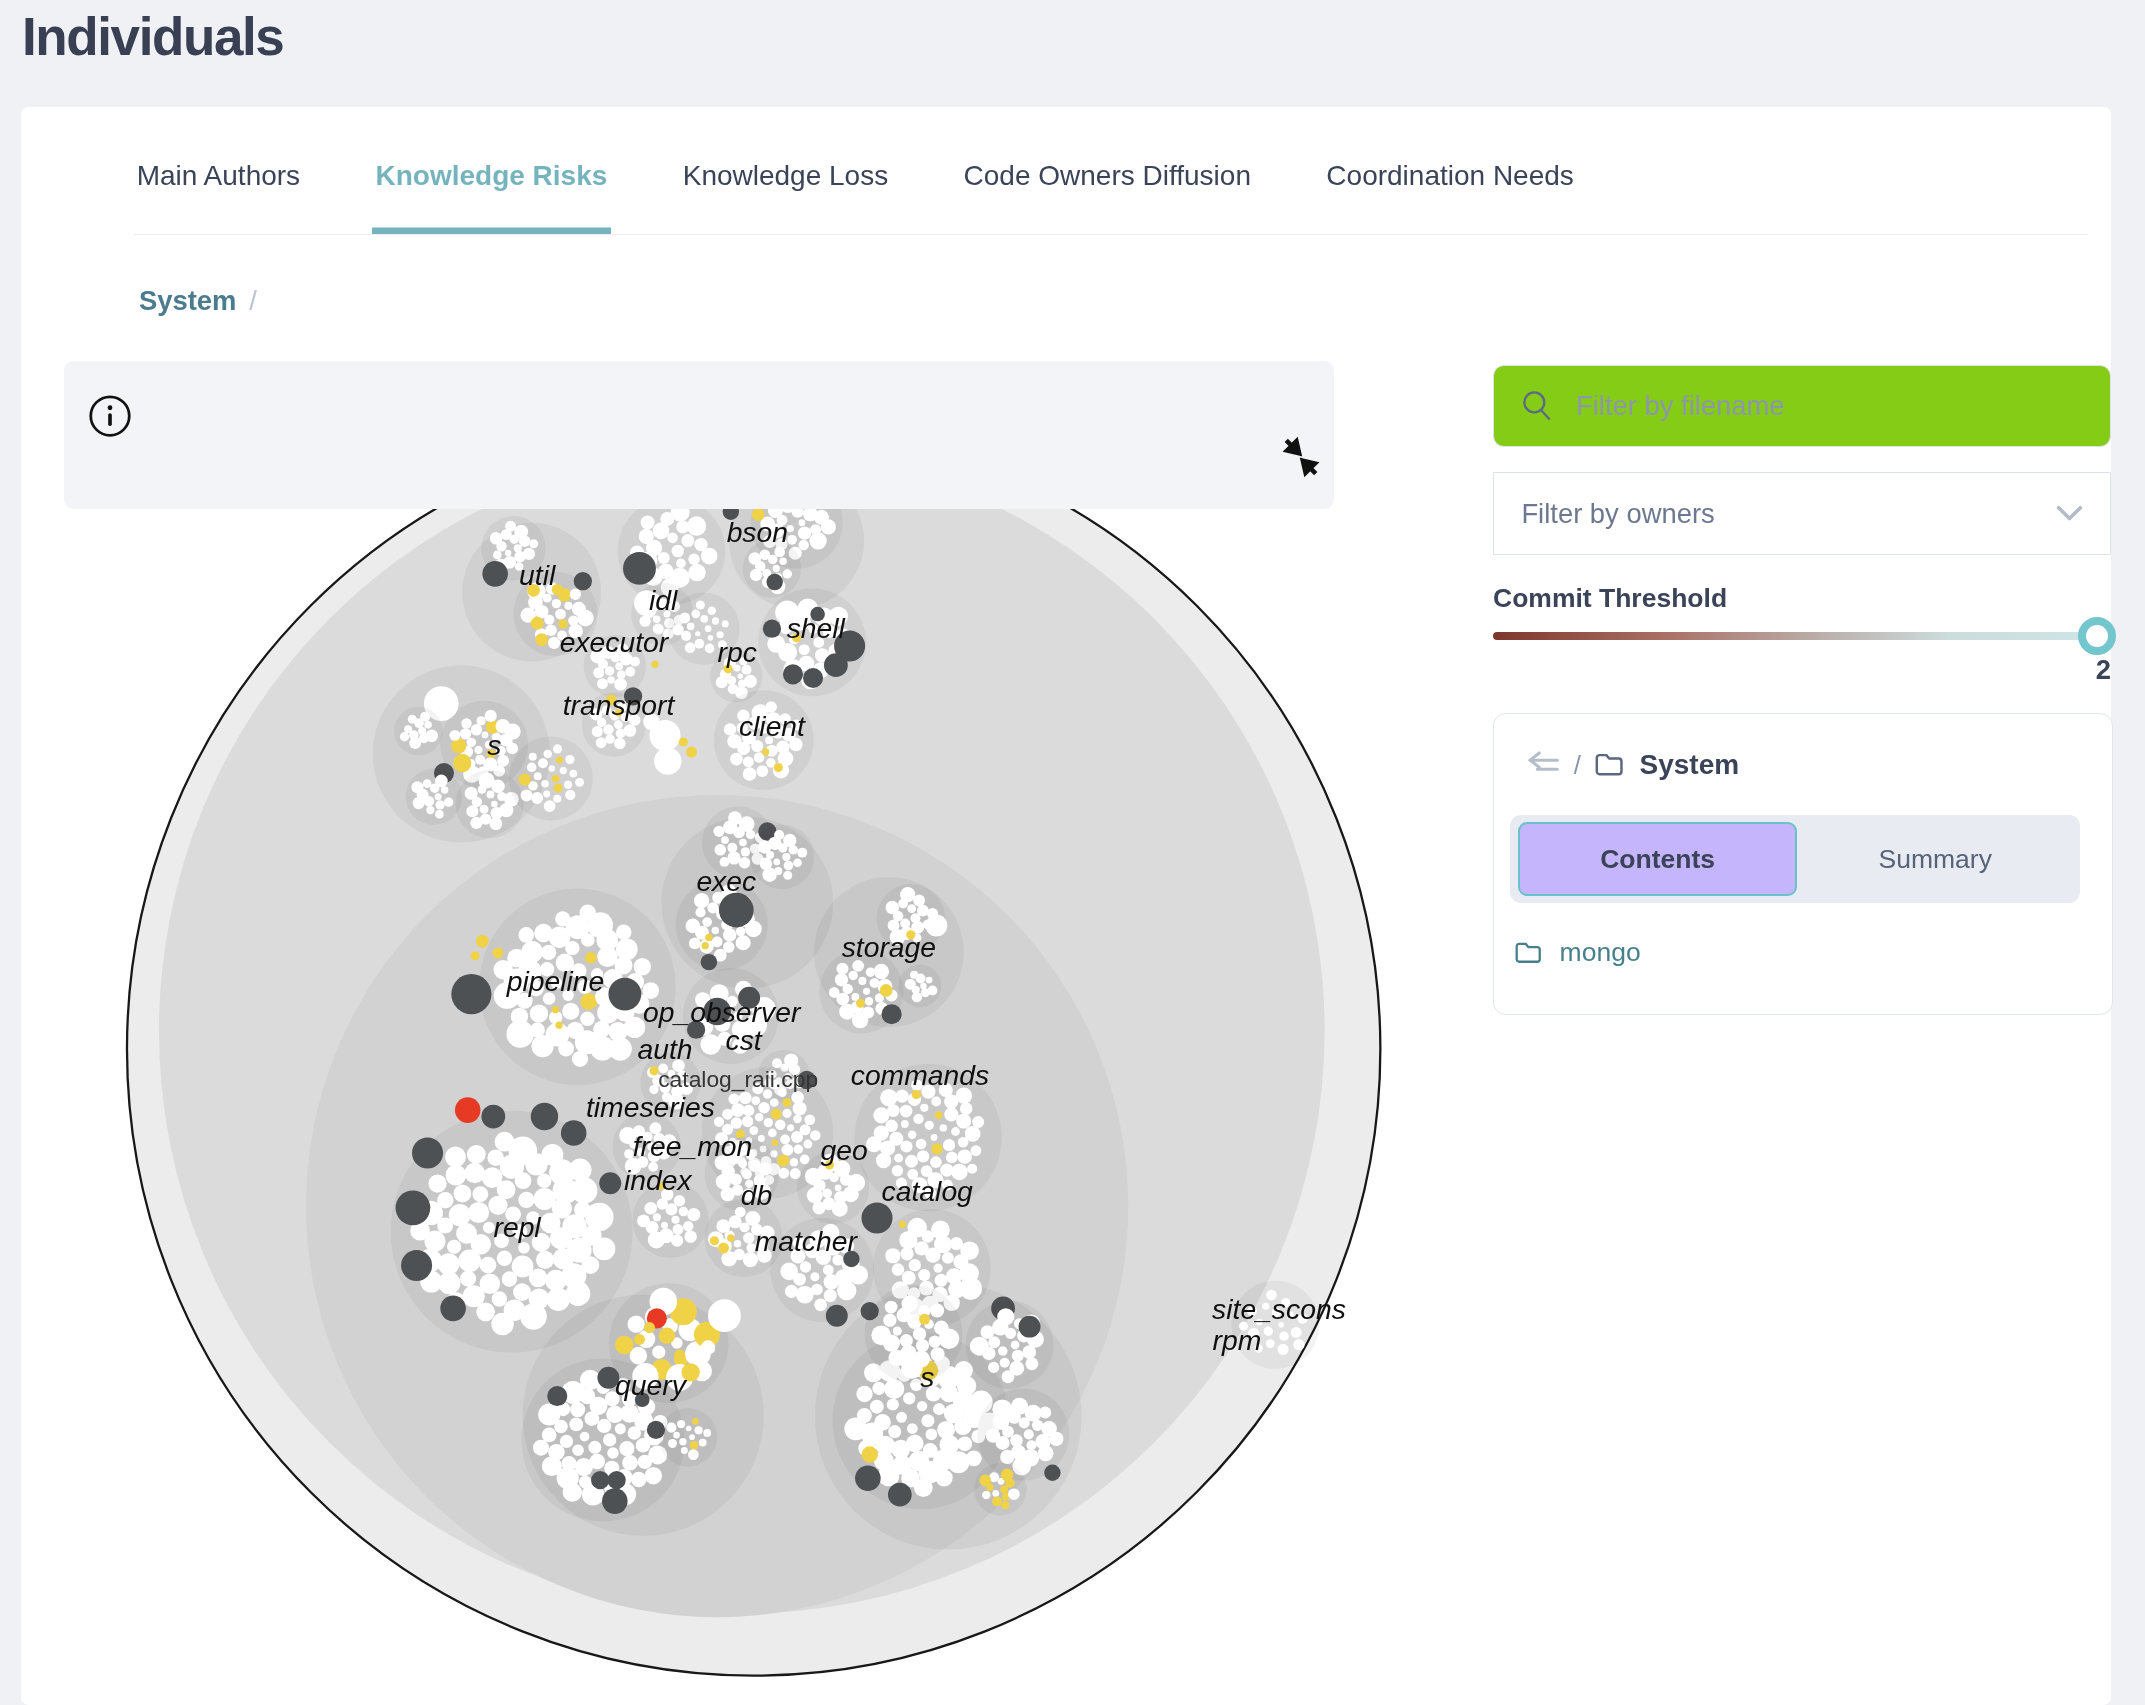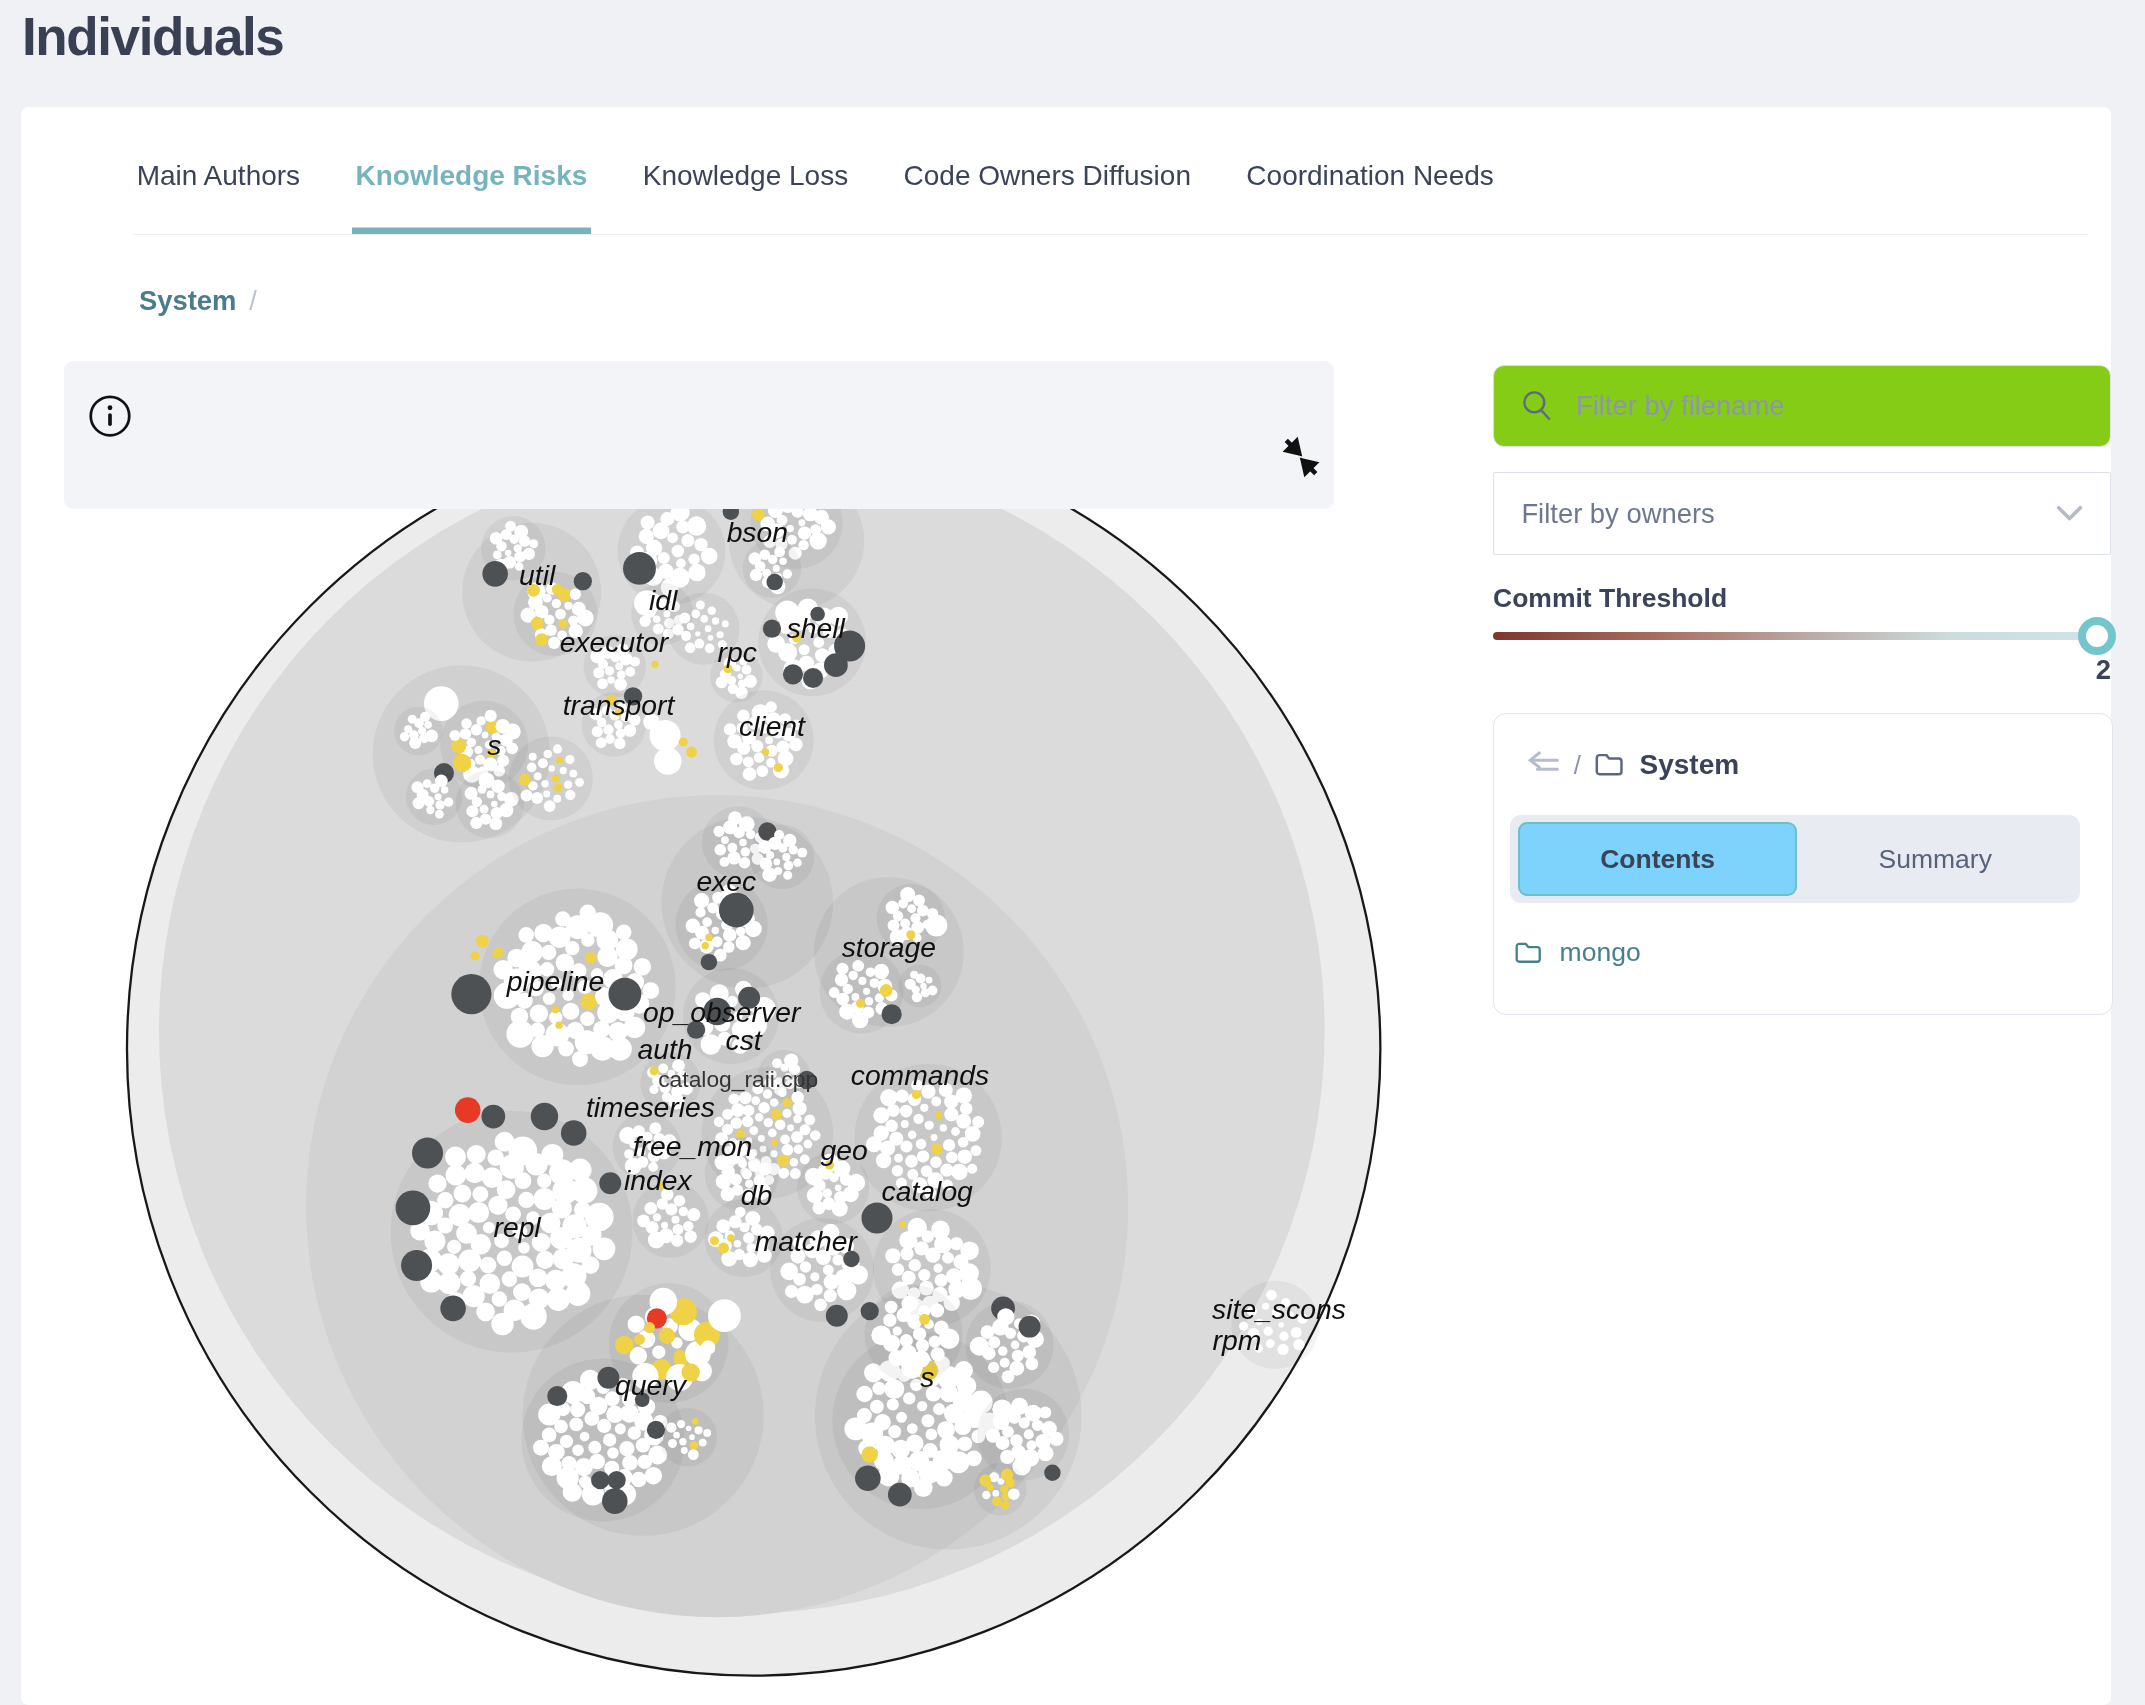--- a/index.html
+++ b/index.html
@@ -16,21 +16,21 @@
     position:absolute; left:22px; top:5.5px;
     font-size:53px; font-weight:800; letter-spacing:-1.4px; color:#394053;
   }
   .card {
     position:absolute; left:21px; top:107px; width:2090px; height:1598px;
     background:#ffffff; border-radius:7.3px;
   }
   
   .tabs {
     position:absolute; left:133px; top:154px; width:1955px; height:81px;
-    display:flex; gap:48px; border-bottom:1.8px solid #eceef2; z-index:5;
+    display:flex; gap:68px; border-bottom:1.8px solid #eceef2; z-index:5;
   }
   .tab { font-size:28px; color:#3b4358; padding:5.5px 3.7px 0 3.7px; cursor:pointer; height:100%; }
   .tab.active { color:#76b4bd; font-weight:700; box-shadow: inset 0 -6.4px 0 #76b4bd; }
   .breadcrumb { position:absolute; left:139px; top:285px; font-size:27.4px; z-index:5; }
   .breadcrumb .root { color:#4b7c8e; font-weight:700; cursor:pointer; }
   .breadcrumb .sep { color:#b9c2d0; margin-left:12.8px; font-weight:400; }
 
   
   .legend {
     position:absolute; left:64px; top:361px; width:1270px; height:148px;
@@ -88,21 +88,21 @@
     border:1.8px solid #e1e5ee; border-radius:12.8px; background:#fff; z-index:5;
   }
   .detail-header { position:absolute; left:29px; top:35px; display:flex; align-items:center; gap:12.8px; }
   .detail-header .sep { font-size:25.6px; color:#8a93a8; }
   .detail-title { font-size:28px; font-weight:700; color:#3b4358; }
   .segmented {
     position:absolute; left:16.4px; top:101px; width:570px; height:88px;
     background:#e8ebf1; border-radius:11px; display:flex; padding:7.3px;
   }
   .segment { flex:1; display:flex; align-items:center; justify-content:center; font-size:26.5px; color:#586379; cursor:pointer; border-radius:9.1px; }
-  .segment.active { background:#7dd3fc; border:2.7px solid #69c2c8; color:#3b4358; font-weight:600; }
+  .segment.active { background:#c4b5fd; border:2.7px solid #69c2c8; color:#3b4358; font-weight:600; }
   .folder-row { position:absolute; left:20px; top:223px; display:flex; align-items:center; gap:14.6px; cursor:pointer; }
   .folder-row .name { font-size:26.5px; color:#47808d; font-weight:500; }
 </style>
 </head>
 <body>
 
 <h1 class="page-title">Individuals</h1>
 
 <div class="card"></div>
 

